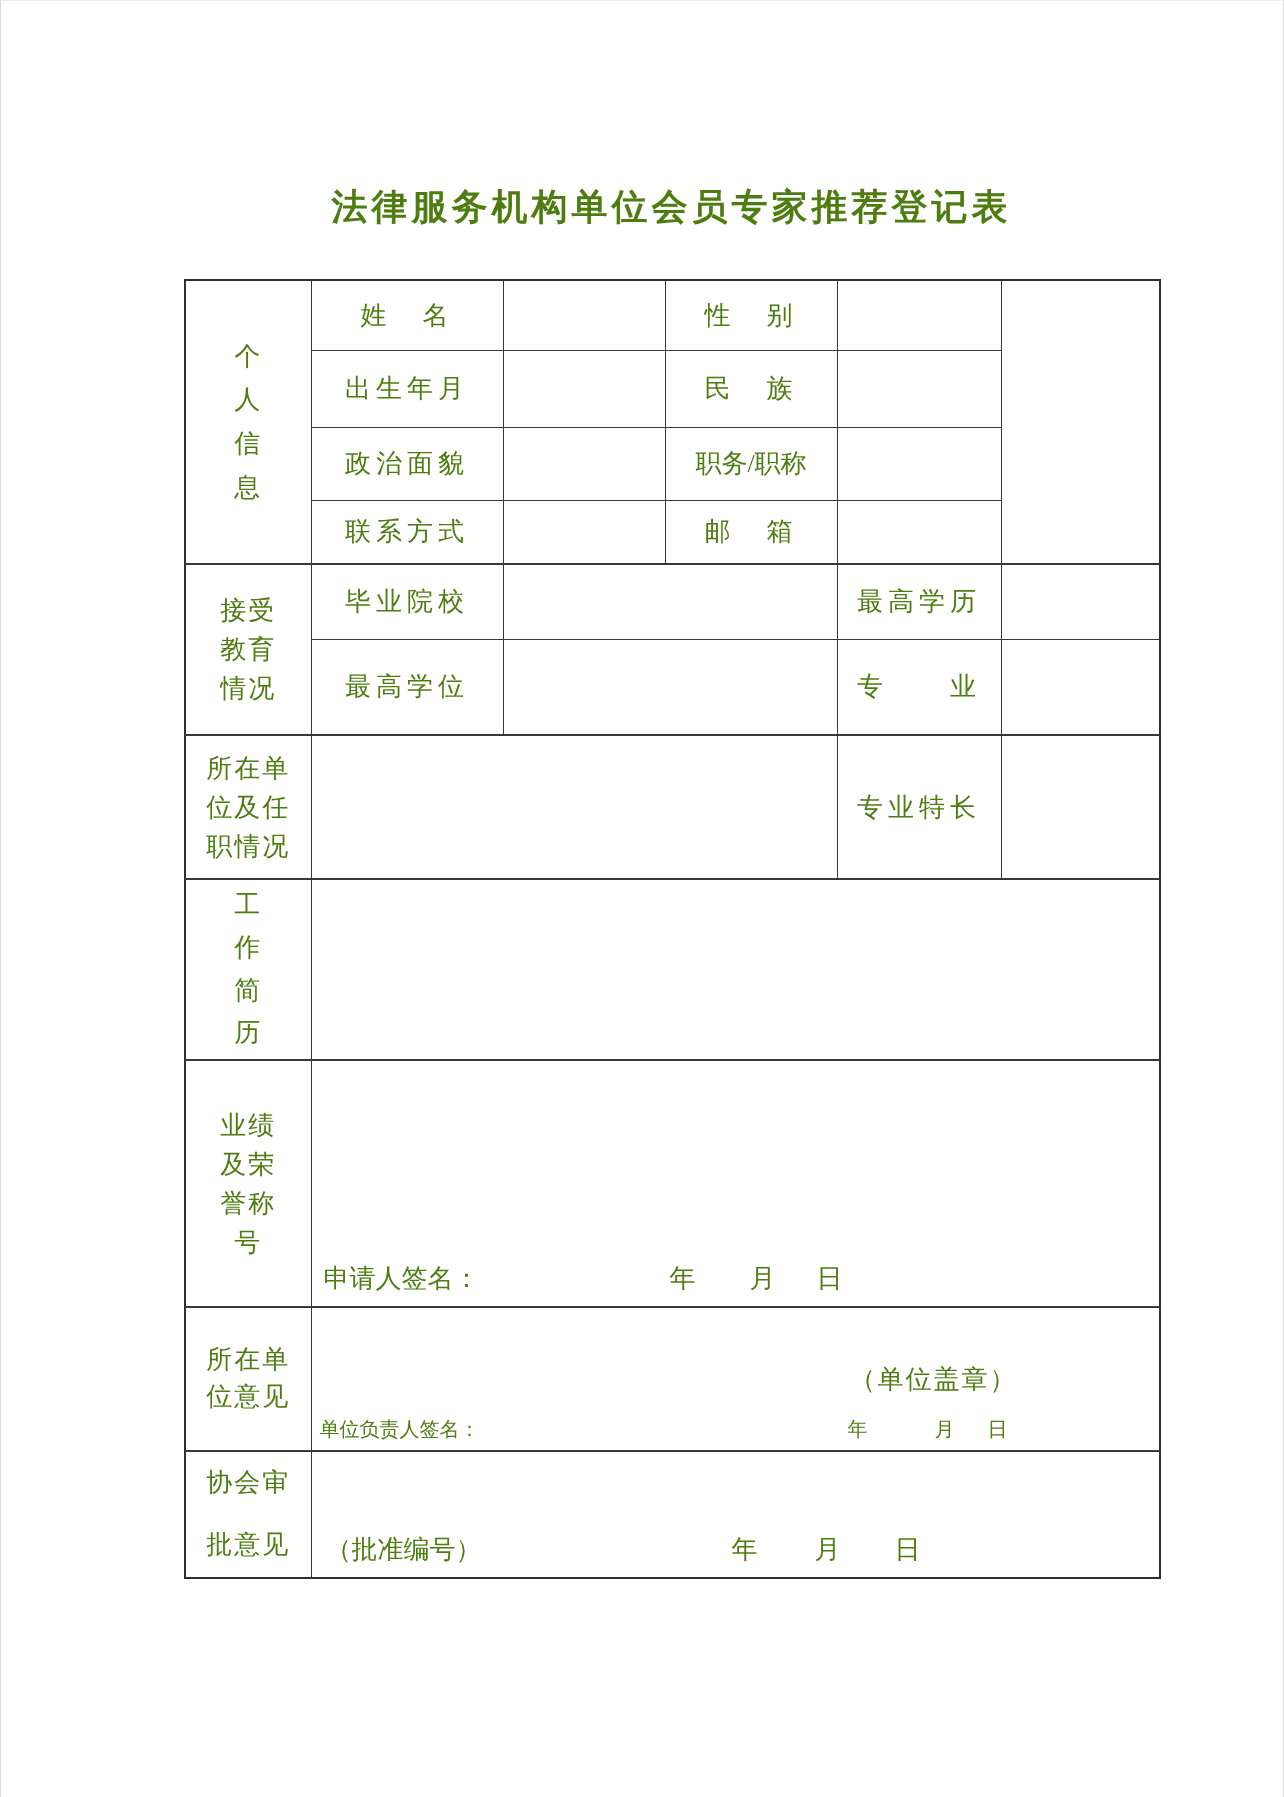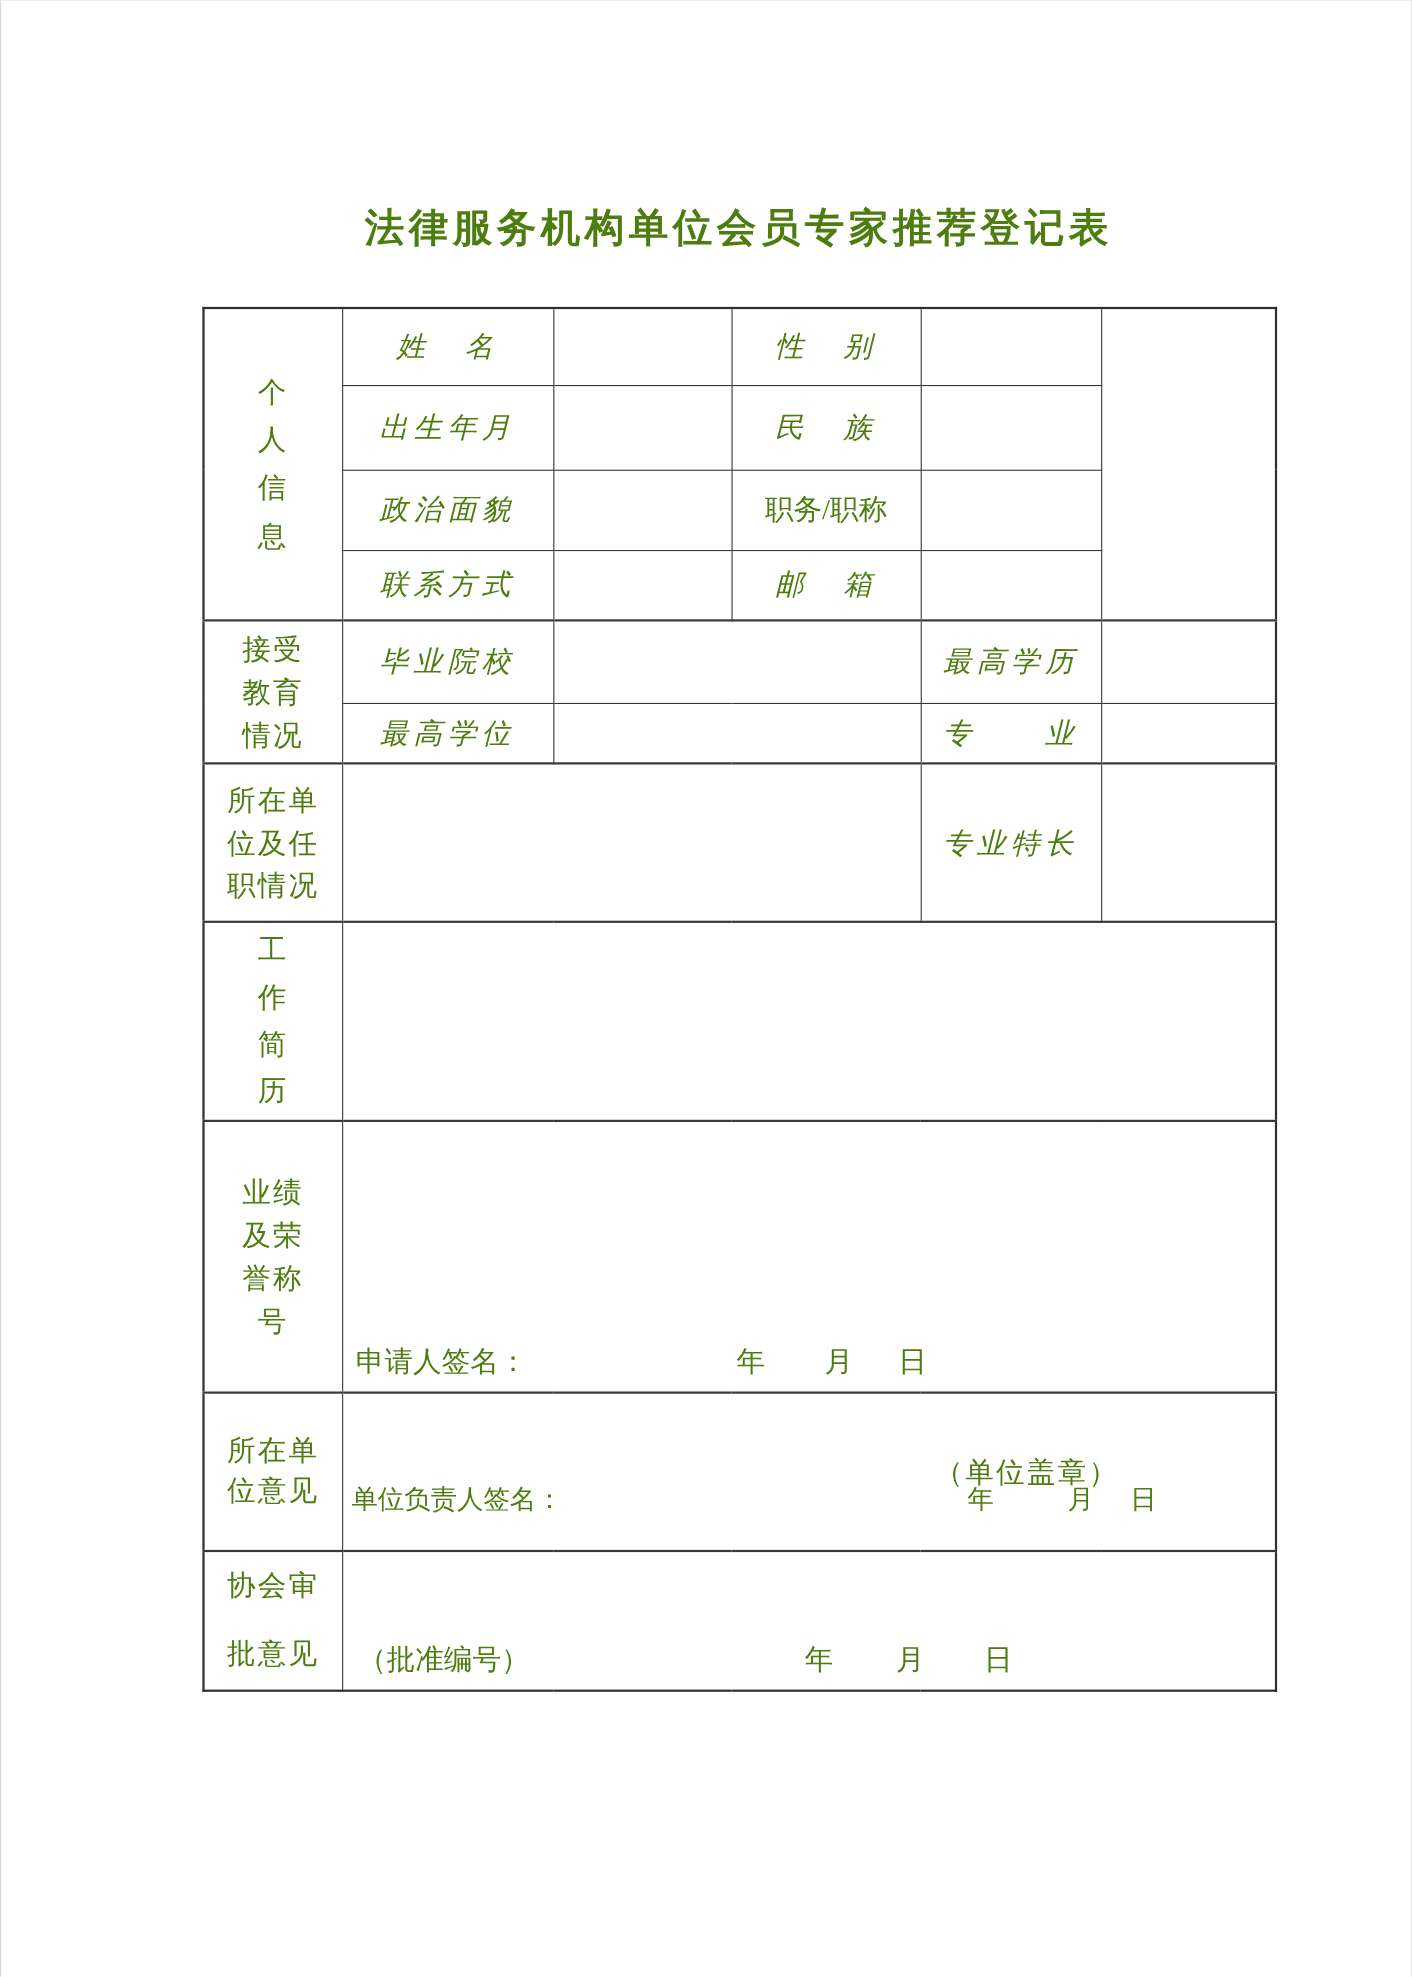--- a/index.html
+++ b/index.html
@@ -41,32 +41,32 @@
     overflow:hidden;
   }
   tr.sec td { border-top-width:2px; }
   .pre { white-space:pre-line; }
   .seclabel { letter-spacing:2px; line-height:1.55; }
   .ll-tall { line-height:1.68; }
   .ll-med  { line-height:1.5;  }
   .ll-work { line-height:1.65; }
   .ll-unit { line-height:1.42; }
   .ll-assoc{ line-height:2.4;  }
-  .flabel { letter-spacing:5px;font-style:italic; }
+  .flabel { letter-spacing:5px; }
   .bigcell { position:relative; }
   .sig-row {
     position:absolute; left:12px; right:10px; bottom:10px;
     display:flex; align-items:baseline;
     font-size:26px; text-align:center;
   }
   .sig-row .y { margin-left:190px; }
   .sig-row .m { margin-left:54px; }
   .sig-row .d { margin-left:41px; }
   .seal-line { position:absolute; left:538px; top:54px; font-size:26px; letter-spacing:2px; white-space:nowrap; }
-  .head-row { position:absolute; left:8px; top:80px; right:6px; display:flex; align-items:flex-end; font-size:24px; }
+  .head-row { position:absolute; left:8px; top:108px; right:6px; display:flex; align-items:flex-end; font-size:20px; }
   .head-row .y { margin-left:368px; }
   .head-row .m { margin-left:67px; }
   .head-row .d { margin-left:33px; }
   .appr-row { position:absolute; left:14px; top:80px; right:6px; display:flex; align-items:baseline; font-size:26px;gap:16px; }
   .appr-row .y { margin-left:234px; }
   .appr-row .m { margin-left:41px; }
   .appr-row .d { margin-left:38px; }
   .notes {
     position:absolute; left:189px; top:1586px; width:980px;
     font-size:23px; line-height:36px; text-align:left;
@@ -130,21 +130,21 @@
       <td rowspan="2">
         <span class="pre seclabel ll-med">接受
 教育
 情况</span>
       </td>
       <td><span class="flabel">毕业院校</span></td>
       <td colspan="2"></td>
       <td><span class="flabel">最高学历</span></td>
       <td></td>
     </tr>
-    <tr style="height:55px">
+    <tr style="height:96px">
       <td><span class="flabel">最高学位</span></td>
       <td colspan="2"></td>
       <td><span class="flabel">专　　业</span></td>
       <td></td>
     </tr>
 
     <tr class="sec" style="height:144px">
       <td>
         <span class="pre seclabel ll-med">所在单
 位及任

